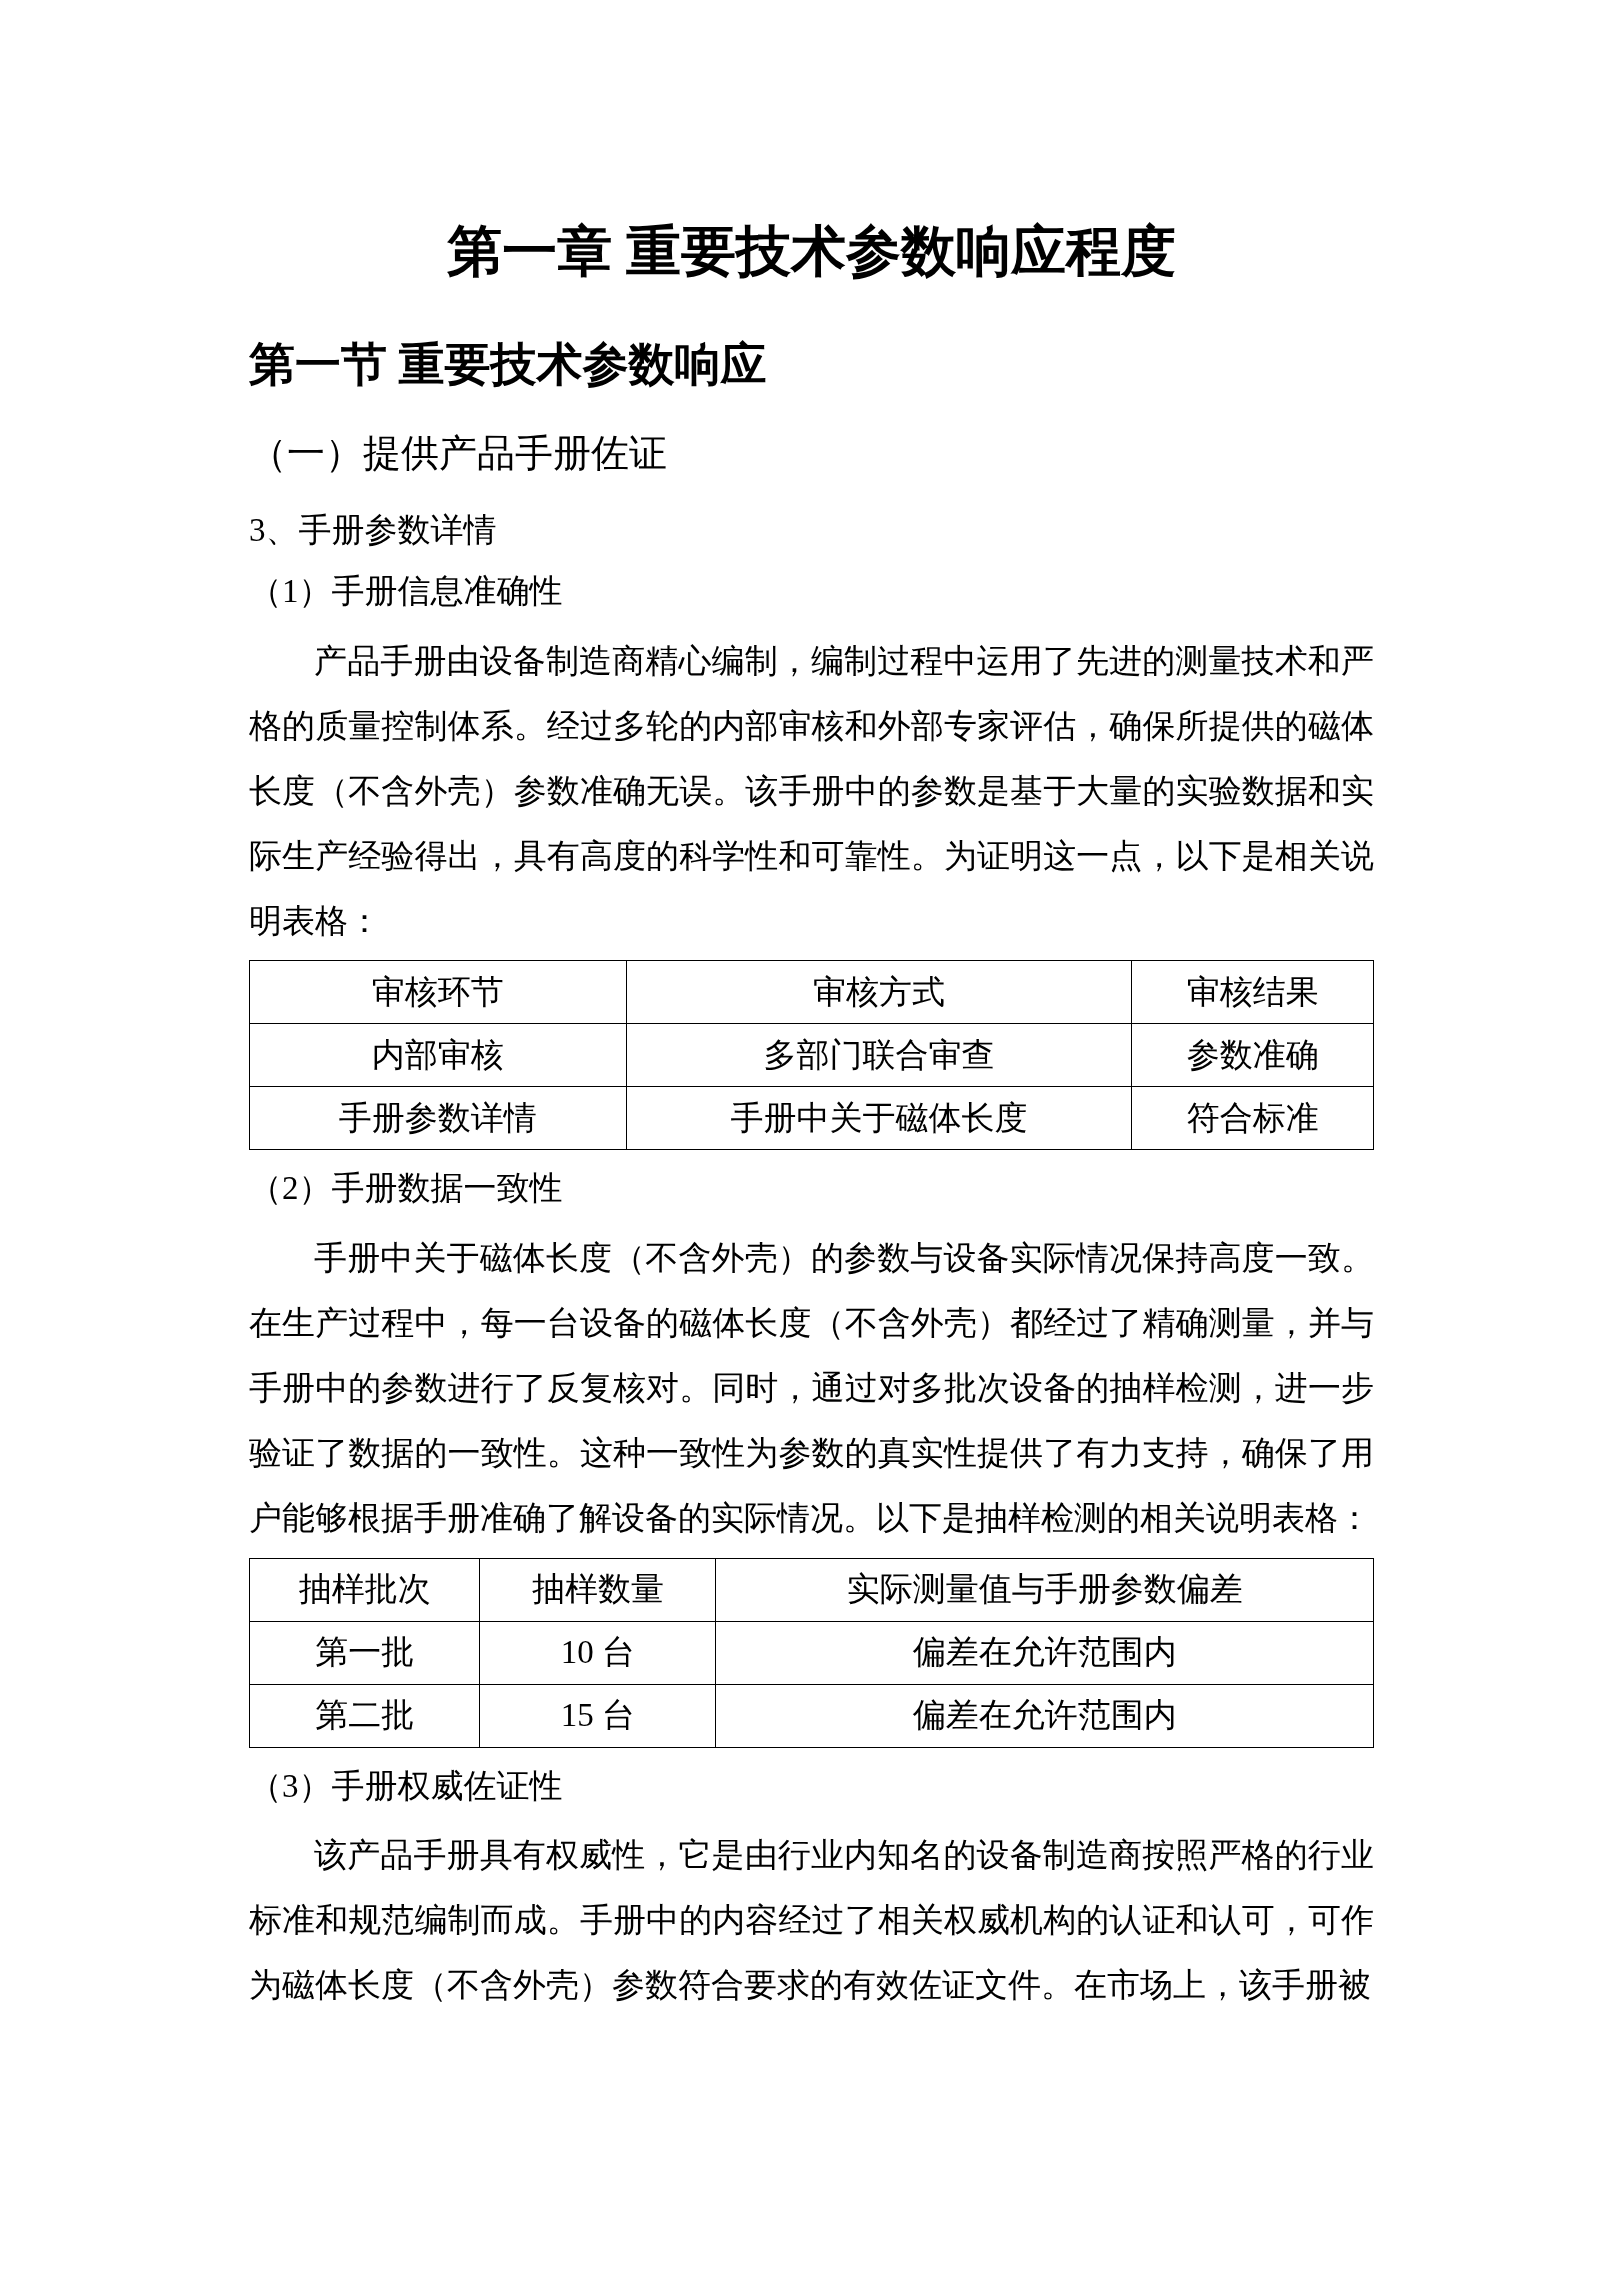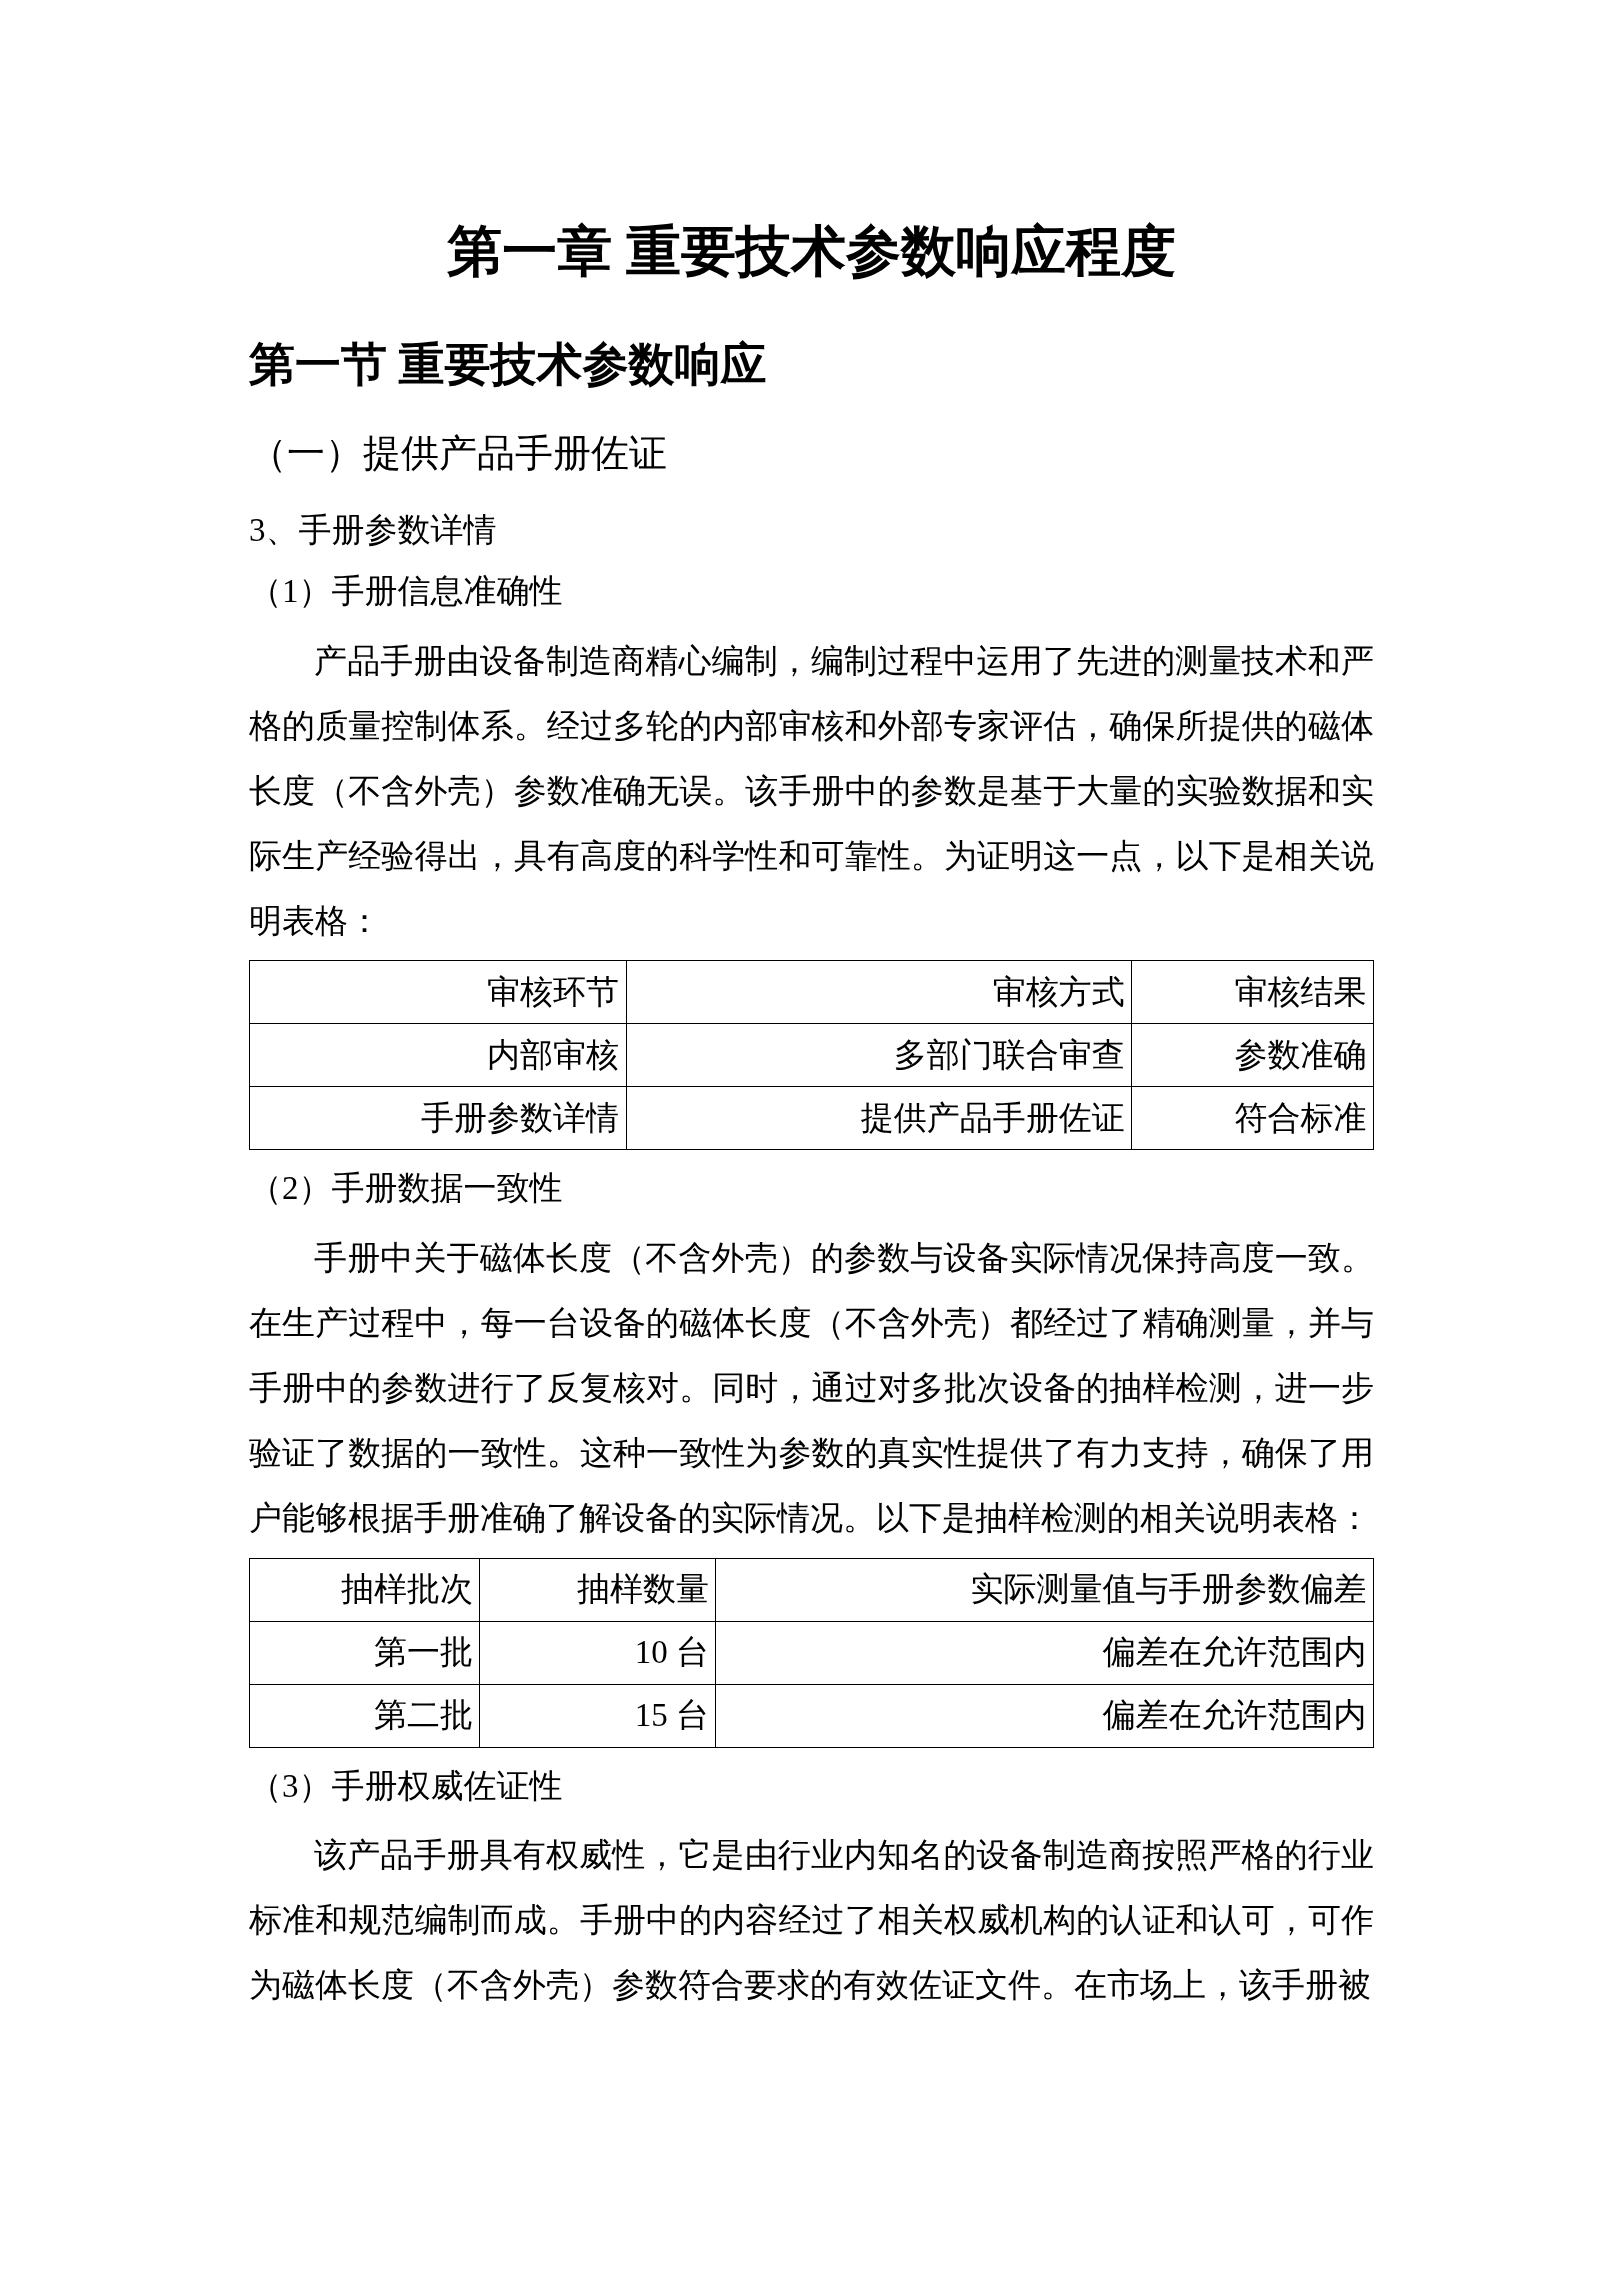--- a/index.html
+++ b/index.html
@@ -66,21 +66,21 @@
     width: 100%;
     border-collapse: collapse;
     table-layout: fixed;
     margin: 6.5px 0 15.7px 0;
   }
   table.doc-table th,
   table.doc-table td {
     border: 1.3px solid #000000;
     font-size: 33px;
     font-weight: normal;
-    text-align: right;
+    text-align: center;
     vertical-align: middle;
     height: 63px;
     padding: 0 6.5px;
     overflow: hidden;
   }
   table.t1 col.c1 { width: 33.5%; }
   table.t1 col.c2 { width: 45%; }
   table.t1 col.c3 { width: 21.5%; }
   table.t2 col.c1 { width: 20.5%; }
   table.t2 col.c2 { width: 21%; }
@@ -116,21 +116,21 @@
         <th>审核方式</th>
         <th>审核结果</th>
       </tr>
       <tr>
         <td>内部审核</td>
         <td>多部门联合审查</td>
         <td>参数准确</td>
       </tr>
       <tr>
         <td>手册参数详情</td>
-        <td>提供产品手册佐证</td>
+        <td>手册中关于磁体长度</td>
         <td>符合标准</td>
       </tr>
     </tbody>
   </table>
 
   <div class="h-item spaced">（2）手册数据一致性</div>
 
   <p class="body">手册中关于磁体长度（不含外壳）的参数与设备实际情况保持高度一致。在生产过程中，每一台设备的磁体长度（不含外壳）都经过了精确测量，并与手册中的参数进行了反复核对。同时，通过对多批次设备的抽样检测，进一步验证了数据的一致性。这种一致性为参数的真实性提供了有力支持，确保了用户能够根据手册准确了解设备的实际情况。以下是抽样检测的相关说明表格：</p>
 
   <table class="doc-table t2">

